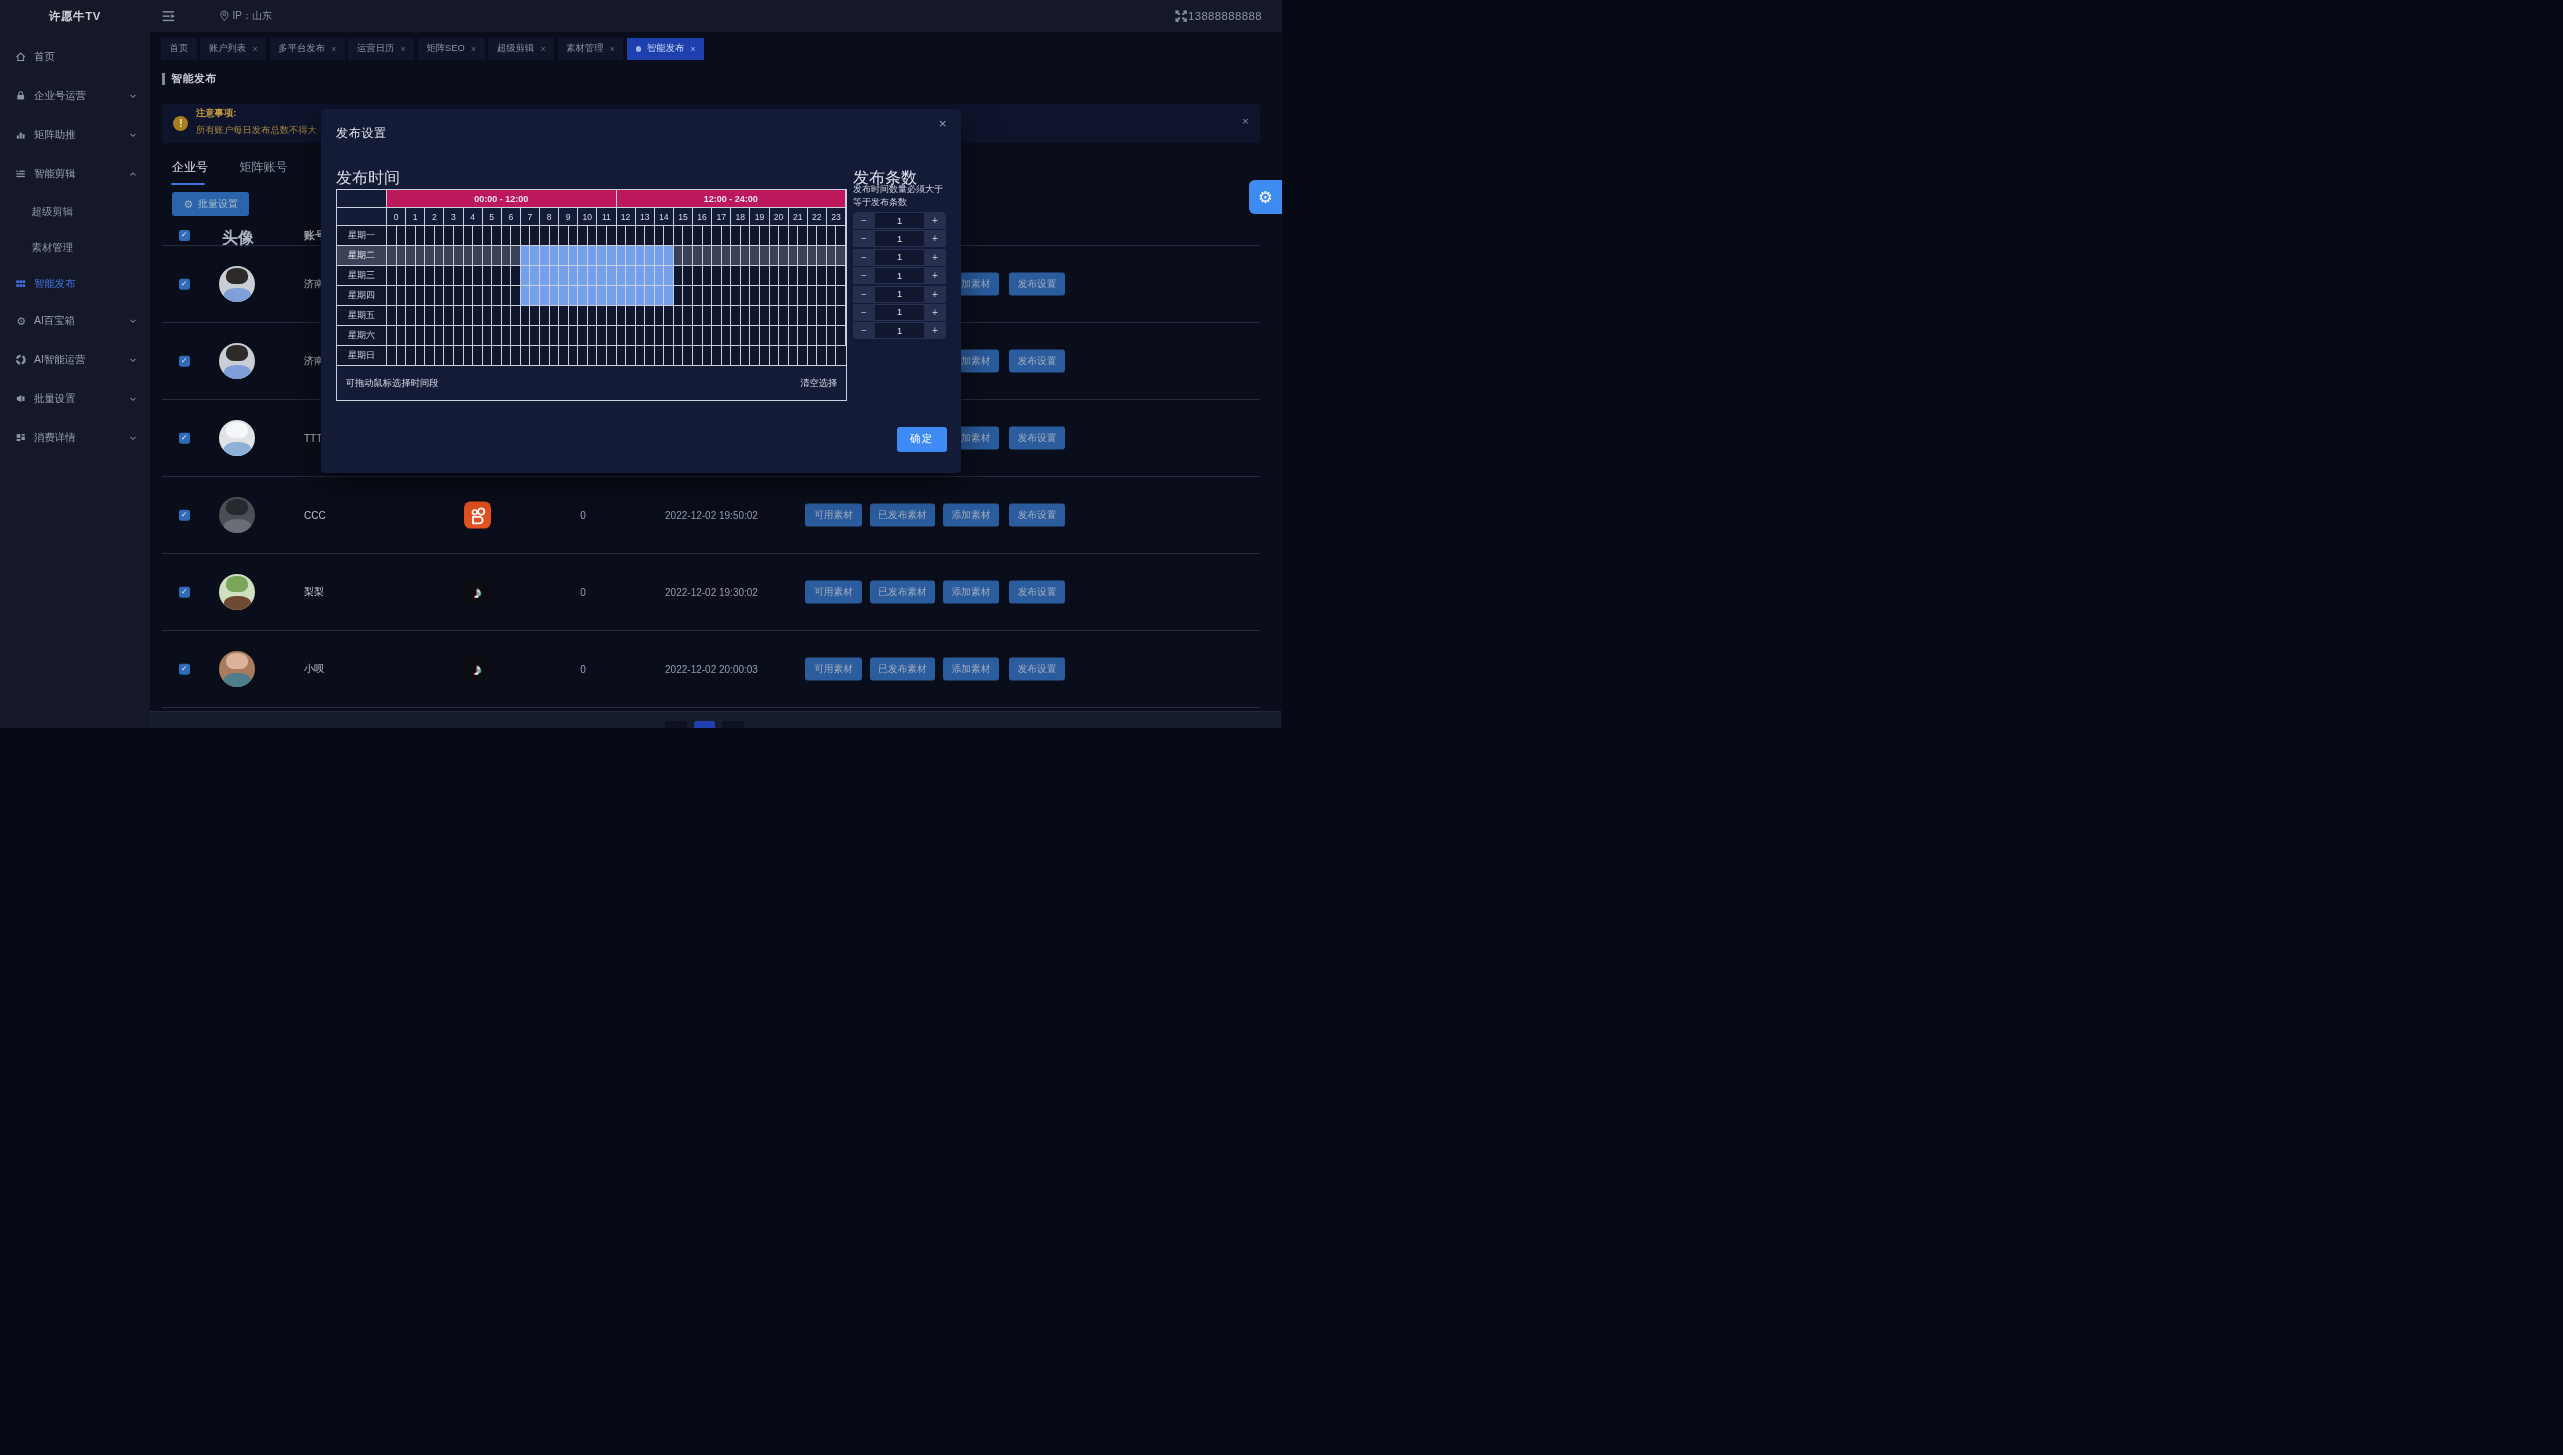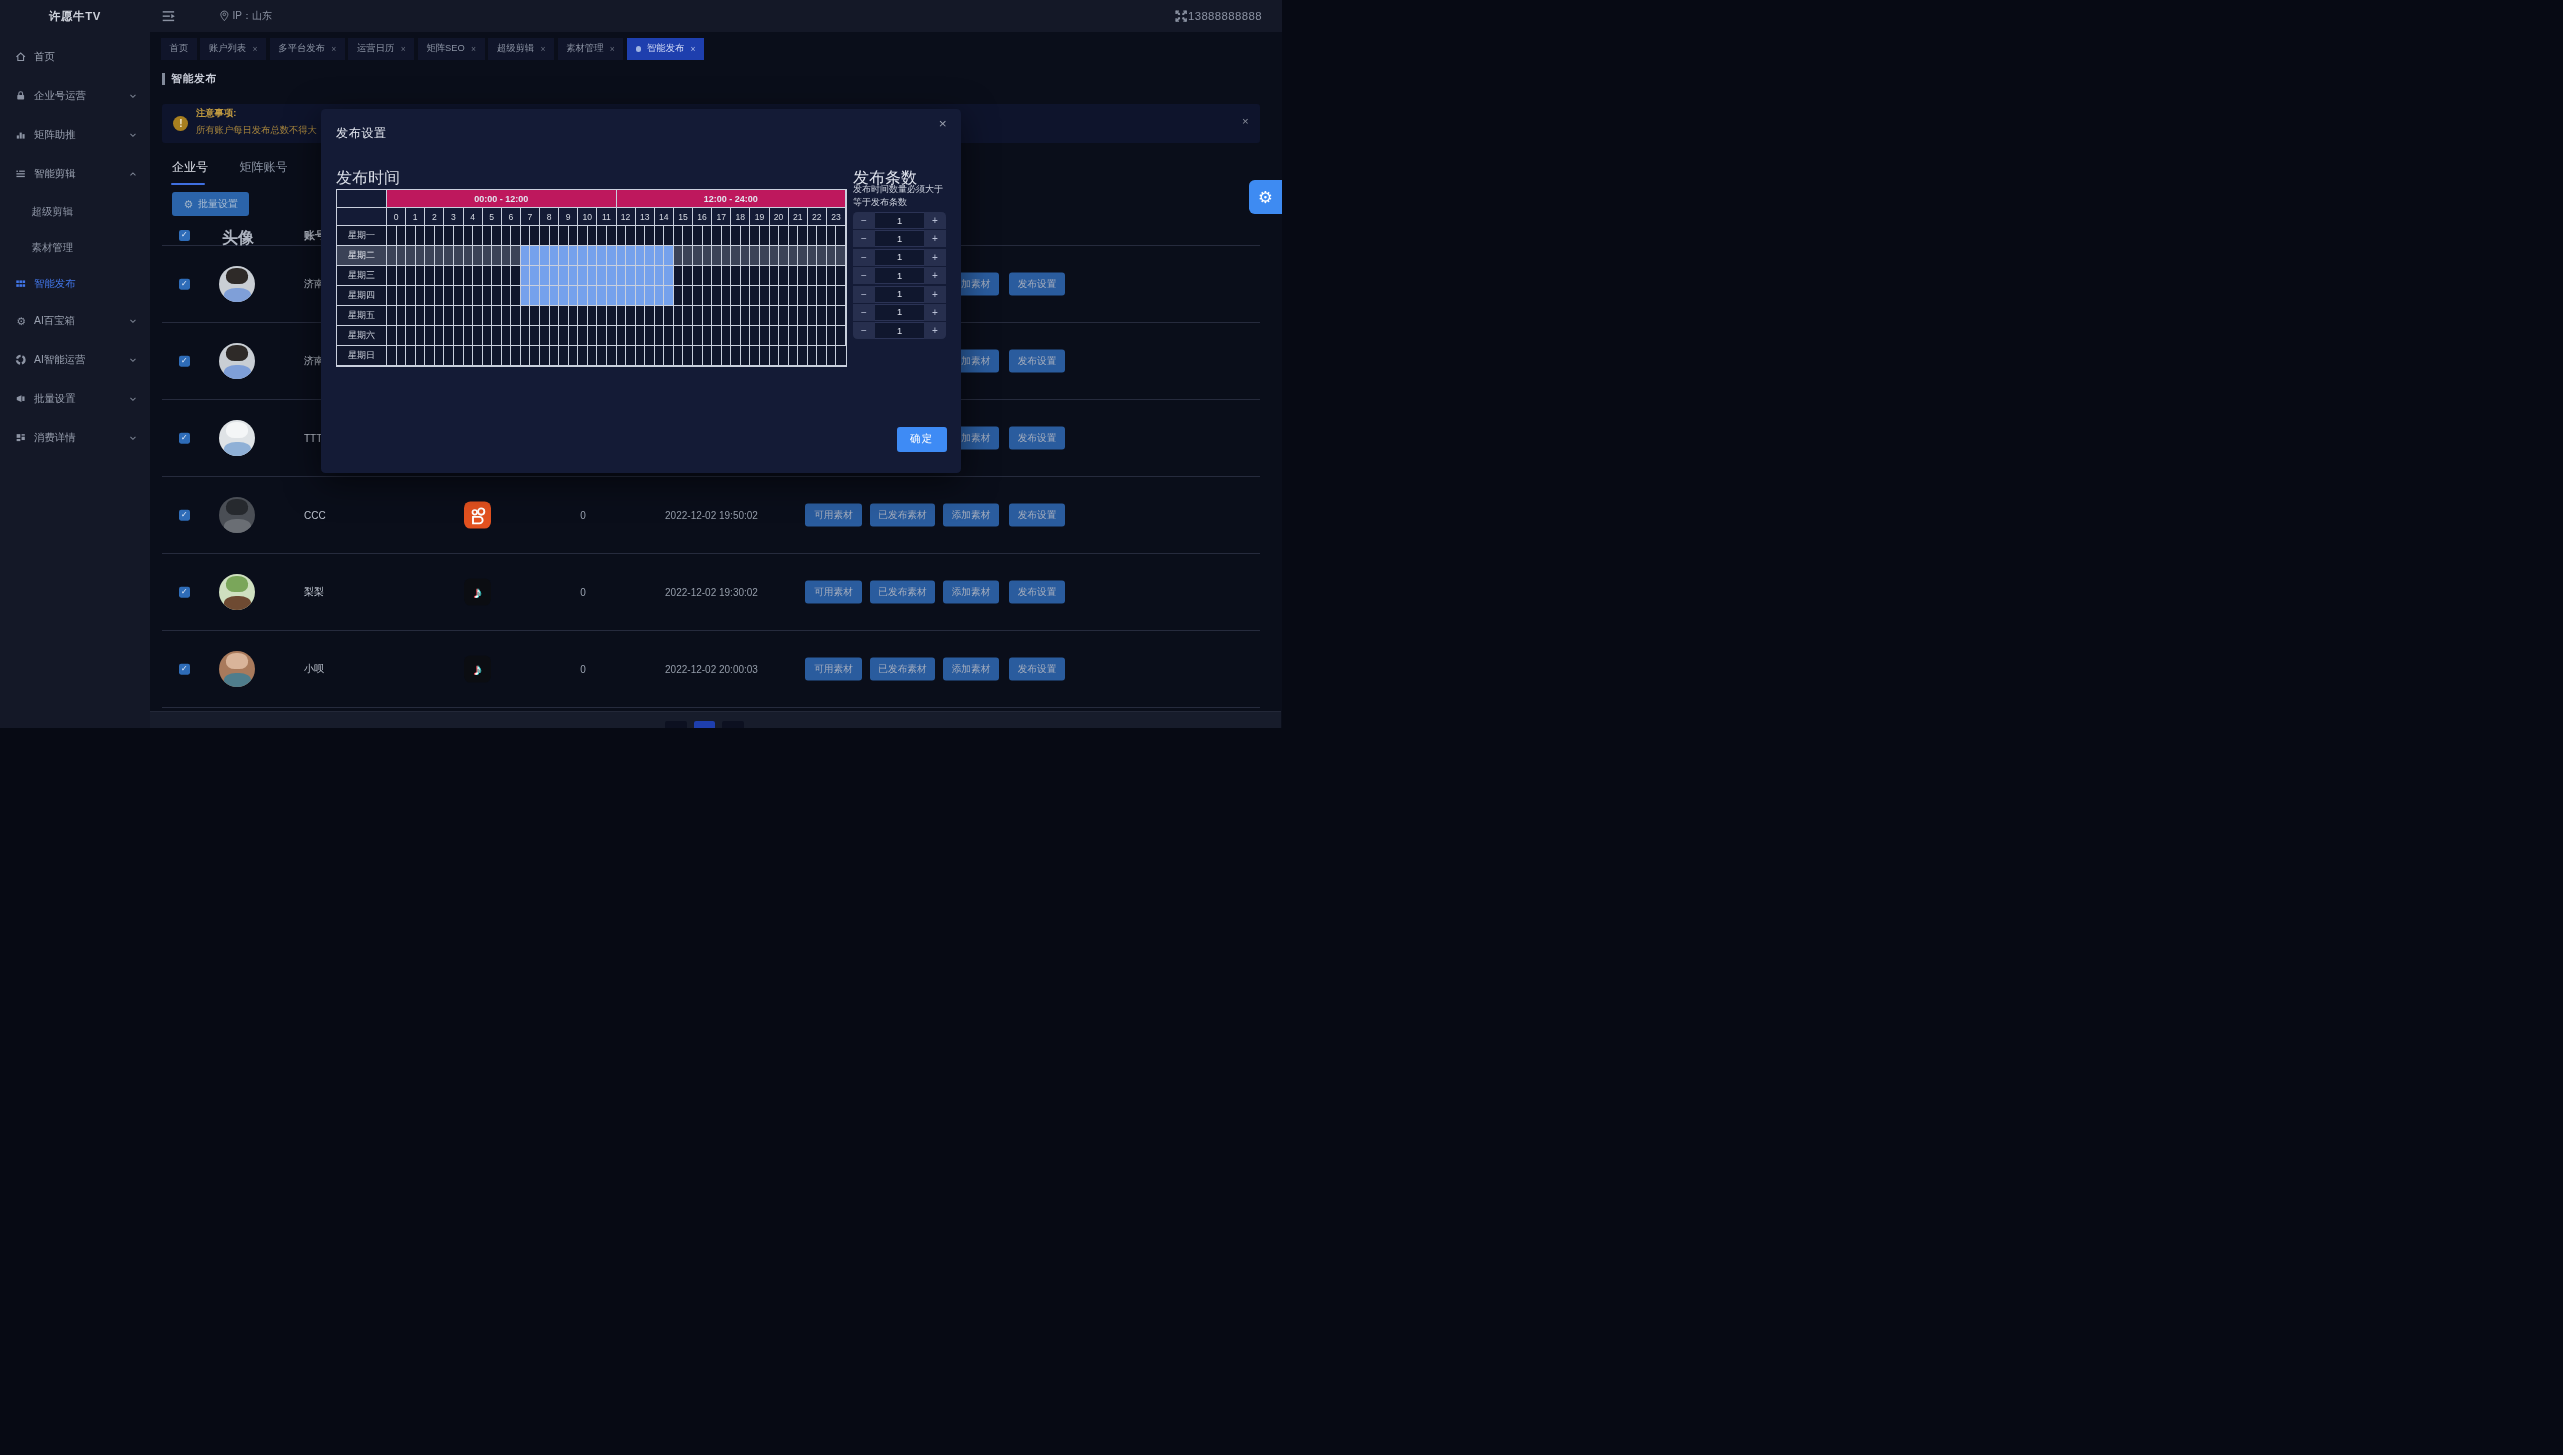--- a/index.html
+++ b/index.html
@@ -839,20 +839,24 @@
           <div class="c cell"></div>
           <div class="c cell"></div>
           <div class="c cell"></div>
           <div class="c cell"></div>
           <div class="c cell"></div>
           <div class="c cell"></div>
           <div class="c cell"></div>
           <div class="c cell"></div>
           <div class="c cell"></div>
         </div>
+      <div class="g-foot">
+        <span class="g-hint">可拖动鼠标选择时间段</span>
+        <span class="g-clear">清空选择</span>
+      </div>
     </div>
 
     <div class="m-countlabel">发布条数</div>
     <div class="m-counthint">发布时间数量必须大于等于发布条数</div>
     <div class="steppers" id="steppers">
         <div class="stepper first">
           <div class="st-btn mi">−</div>
           <div class="st-val">1</div>
           <div class="st-btn pl">+</div>
         </div>

